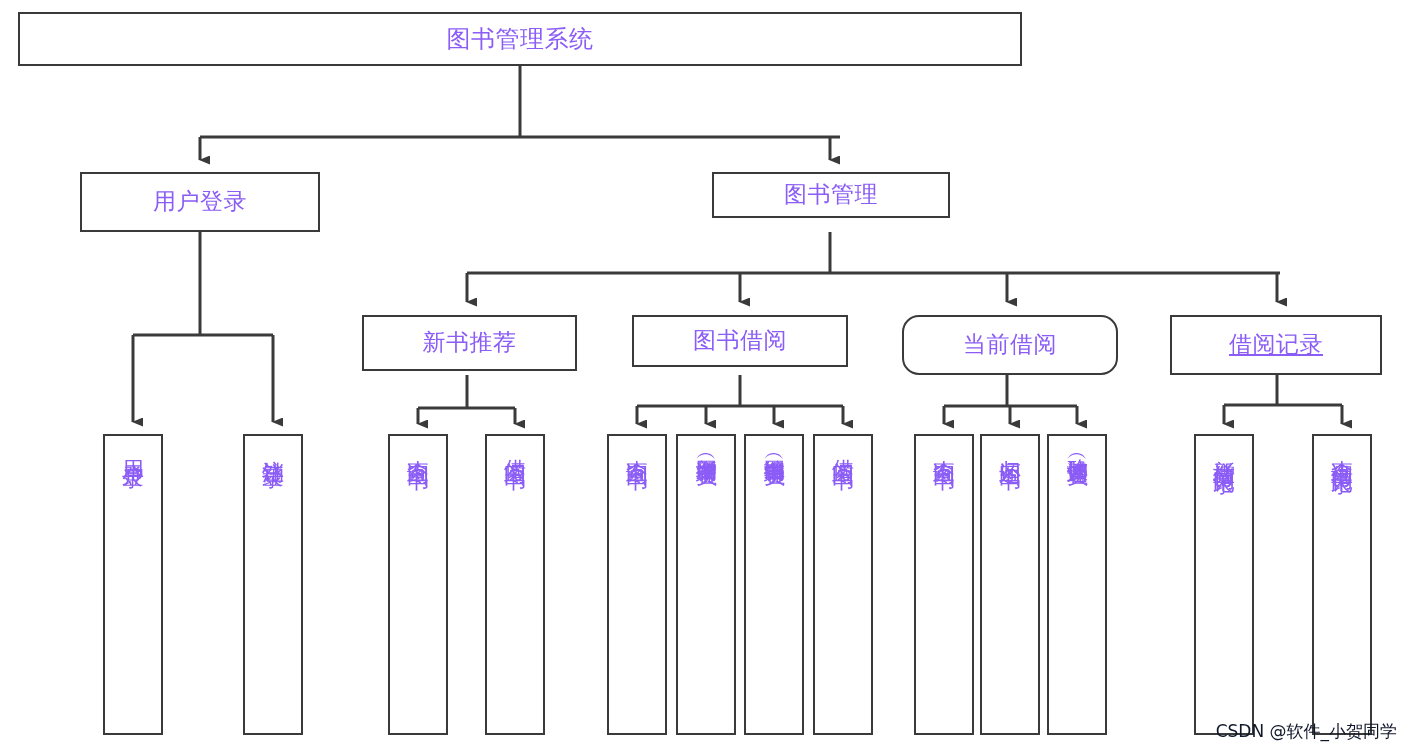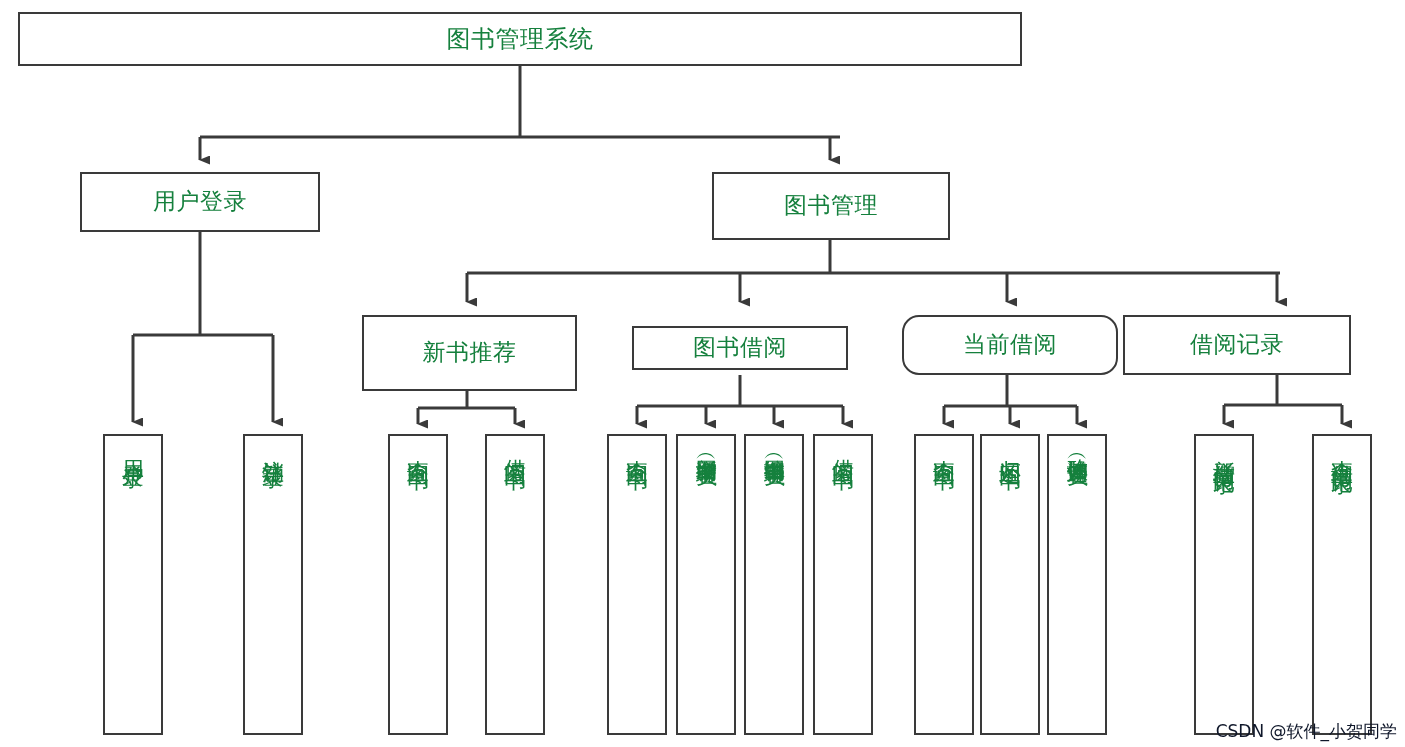--- a/index.html
+++ b/index.html
@@ -27,21 +27,21 @@
     pointer-events: none;
   }
   .node {
     position: absolute;
     box-sizing: border-box;
     border: 2px solid #3a3a3a;
     background: #ffffff;
     display: flex;
     align-items: center;
     justify-content: center;
-    color: #15803d;
+    color: #8b5cf6;
     line-height: 1.12;
   }
   .node .node-label {
     display: block;
     text-align: center;
     letter-spacing: 0.5px;
   }
   .node.horizontal .node-label {
     font-size: 23px;
     white-space: nowrap;
@@ -128,34 +128,34 @@
     </g>
   </svg>
 
   <div class="node horizontal root" style="left:18px; top:12px; width:1004px; height:54px;">
     <span class="node-label">图书管理系统</span>
   </div>
 
   <div class="node horizontal" style="left:80px; top:172px; width:240px; height:60px;">
     <span class="node-label">用户登录</span>
   </div>
-  <div class="node horizontal" style="left:712px; top:172px; width:238px; height:68px;">
+  <div class="node horizontal" style="left:712px; top:172px; width:238px; height:46px;">
     <span class="node-label">图书管理</span>
   </div>
 
-  <div class="node horizontal" style="left:362px; top:315px; width:215px; height:76px;">
+  <div class="node horizontal" style="left:362px; top:315px; width:215px; height:56px;">
     <span class="node-label">新书推荐</span>
   </div>
-  <div class="node horizontal" style="left:632px; top:326px; width:216px; height:44px;">
+  <div class="node horizontal" style="left:632px; top:315px; width:216px; height:52px;">
     <span class="node-label">图书借阅</span>
   </div>
   <div class="node horizontal" style="left:902px; top:315px; width:216px; height:60px;border-radius:17px;">
     <span class="node-label">当前借阅</span>
   </div>
-  <div class="node horizontal" style="left:1123px; top:315px; width:228px; height:60px;">
+  <div class="node horizontal" style="left:1170px; top:315px; width:212px; height:60px;text-decoration:underline;">
     <span class="node-label">借阅记录</span>
   </div>
 
   <div class="node vertical" style="left:103px; top:434px; width:60px; height:301px;">
     <span class="node-label">用户登录</span>
   </div>
   <div class="node vertical" style="left:243px; top:434px; width:60px; height:301px;">
     <span class="node-label">注销登录</span>
   </div>
 

